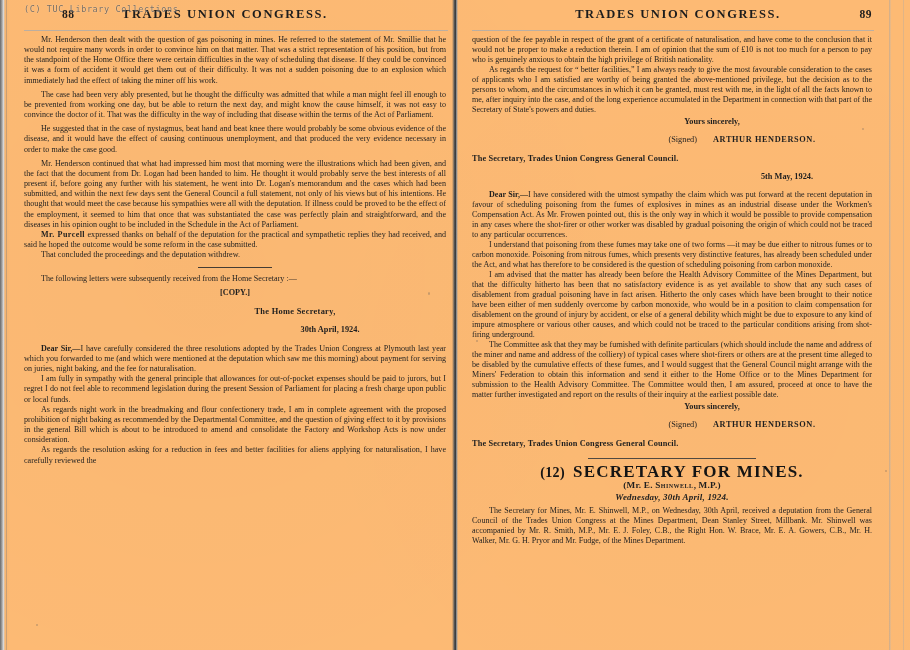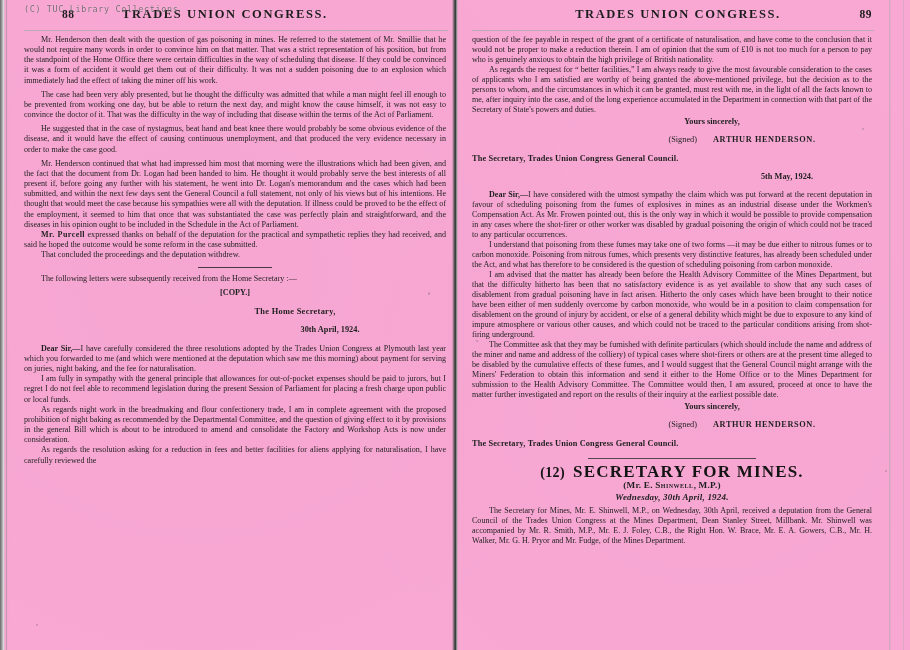--- a/index.html
+++ b/index.html
@@ -14,21 +14,21 @@
     overflow: hidden;
     font-family: "Liberation Serif", "DejaVu Serif", serif;
     color: #1a1a1a;
   }
 
   
   #scan {
     position: relative;
     width: 910px;
     height: 650px;
-    background: #f9a8d4;
+    background: #fdba74;
     overflow: hidden;
   }
 
   
   .paper-tone {
     position: absolute;
     inset: 0;
     background:
       radial-gradient(circle at 22% 42%, rgba(0,0,0,0.014) 0%, rgba(0,0,0,0) 58%),
       radial-gradient(circle at 78% 60%, rgba(0,0,0,0.012) 0%, rgba(0,0,0,0) 55%),

